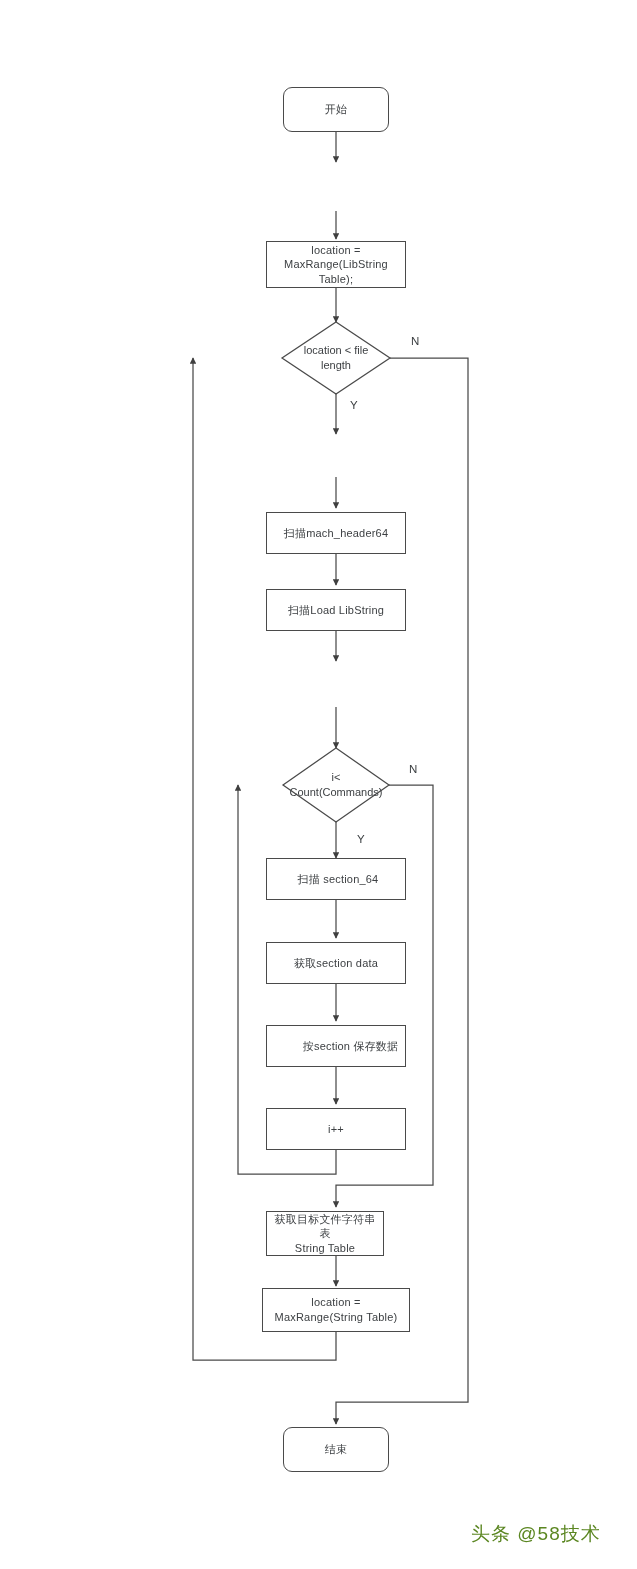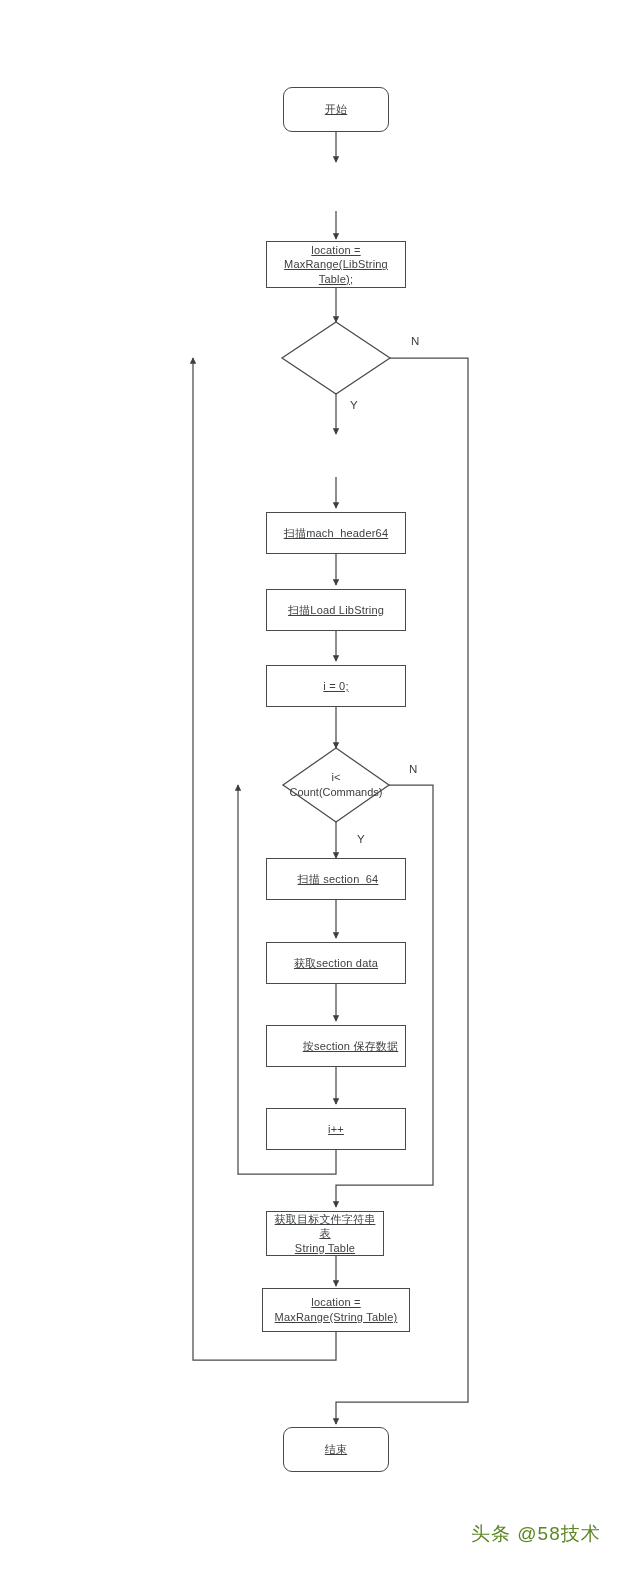--- a/index.html
+++ b/index.html
@@ -32,21 +32,20 @@
     display: flex;
     align-items: center;
     justify-content: center;
     text-align: center;
     color: #3d4043;
     font-size: 11px;
     line-height: 1.32;
     letter-spacing: 0.2px;
     white-space: pre-line;
     padding: 2px 4px;
-    text-decoration: underline;
   }
   .node.terminator {
     border-radius: 9px;
   }
   .decision {
     position: absolute;
     display: flex;
     align-items: center;
     justify-content: center;
     text-align: center;
@@ -132,27 +131,30 @@
     </g>
   </svg>
 
   <div class="node terminator" style="left:283px; top:87px; width:106px; height:45px;">开始</div>
 
 
   <div class="node" style="left:266px; top:241px; width:140px; height:47px;">location =
 MaxRange(LibString
 Table);</div>
 
+  <div class="decision" style="left:277px; top:334px; width:118px; height:48px;">
+    <span class="dtext">location &lt; file
+length</span>
+  </div>
 
 
   <div class="node" style="left:266px; top:512px; width:140px; height:42px;">扫描mach_header64</div>
 
   <div class="node" style="left:266px; top:589px; width:140px; height:42px;">扫描Load LibString</div>
 
-  <div class="node" style="left:266px; top:665px; width:140px; height:42px;">i = 0;</div>
 
   <div class="decision" style="left:277px; top:761px; width:118px; height:48px;">
     <span class="dtext">i&lt;
 Count(Commands)</span>
   </div>
 
   <div class="node" style="left:266px; top:858px; width:140px; height:42px;padding-left:8px;">扫描 section_64</div>
 
   <div class="node" style="left:266px; top:942px; width:140px; height:42px;">获取section data</div>
 

